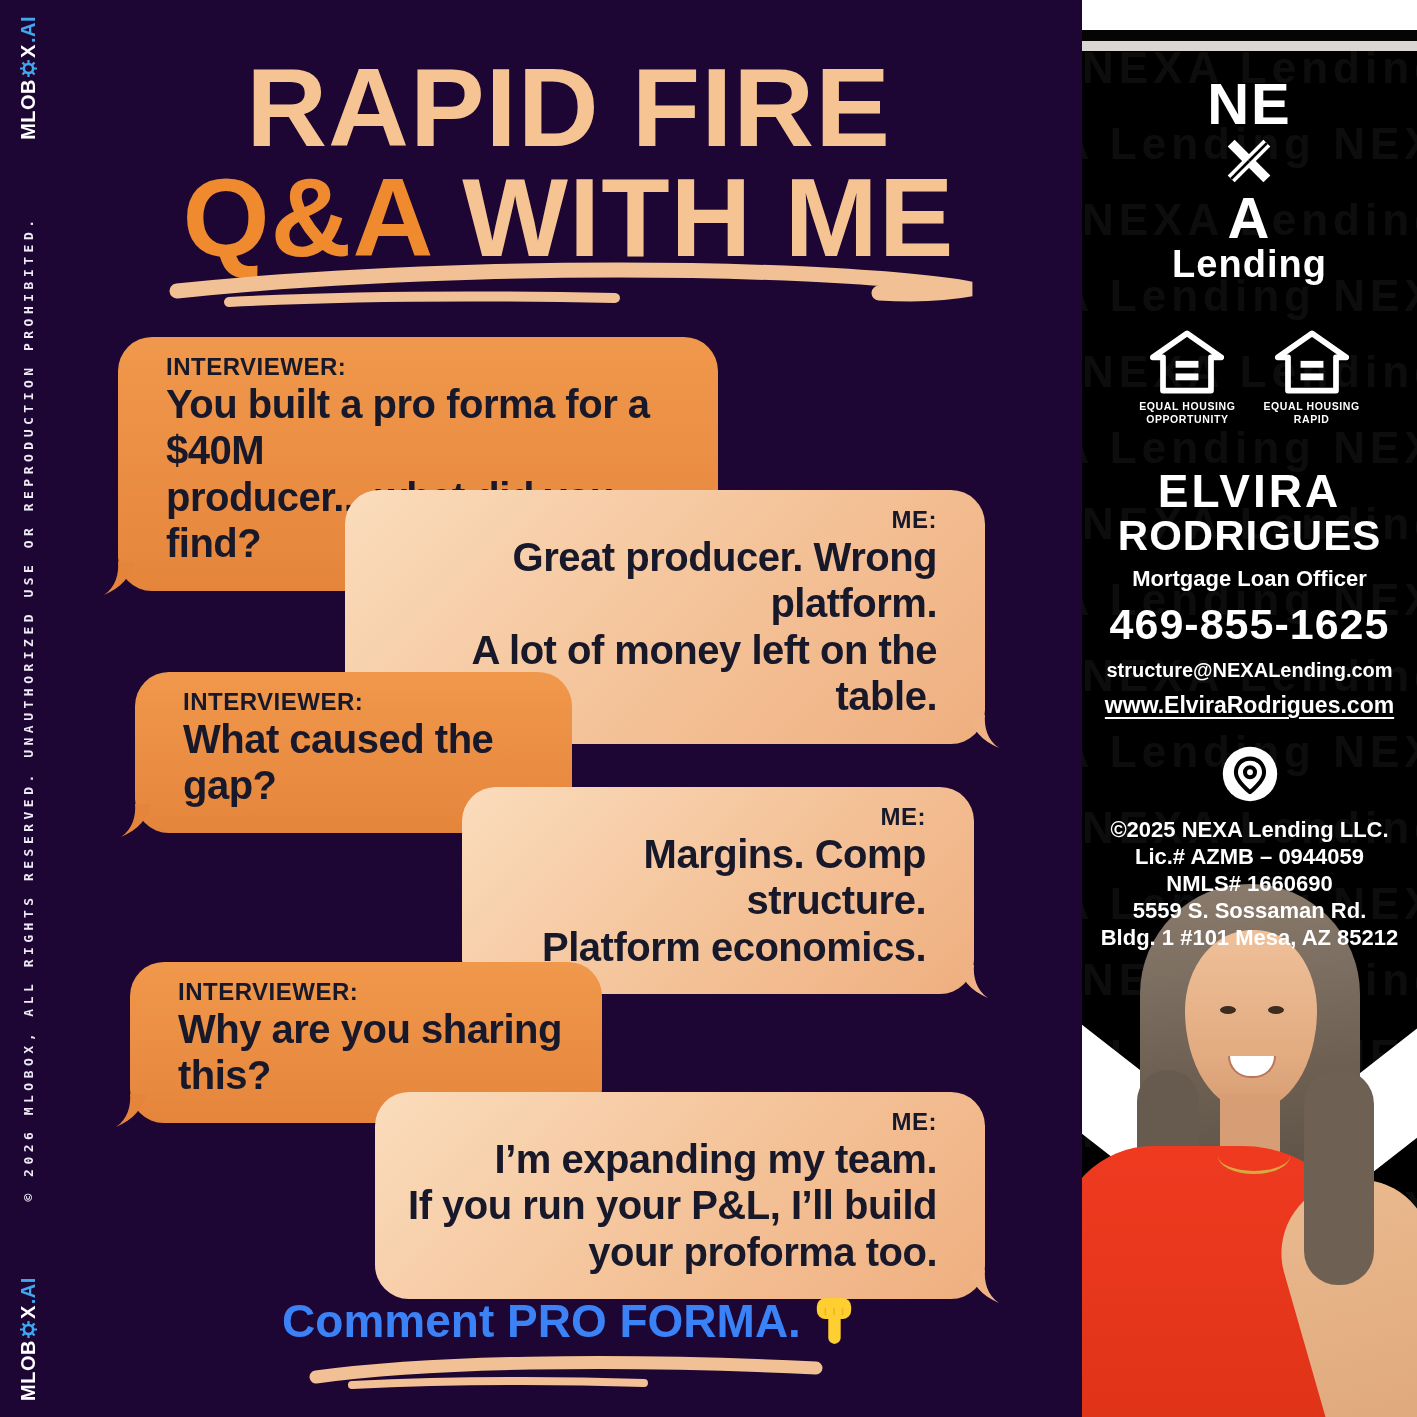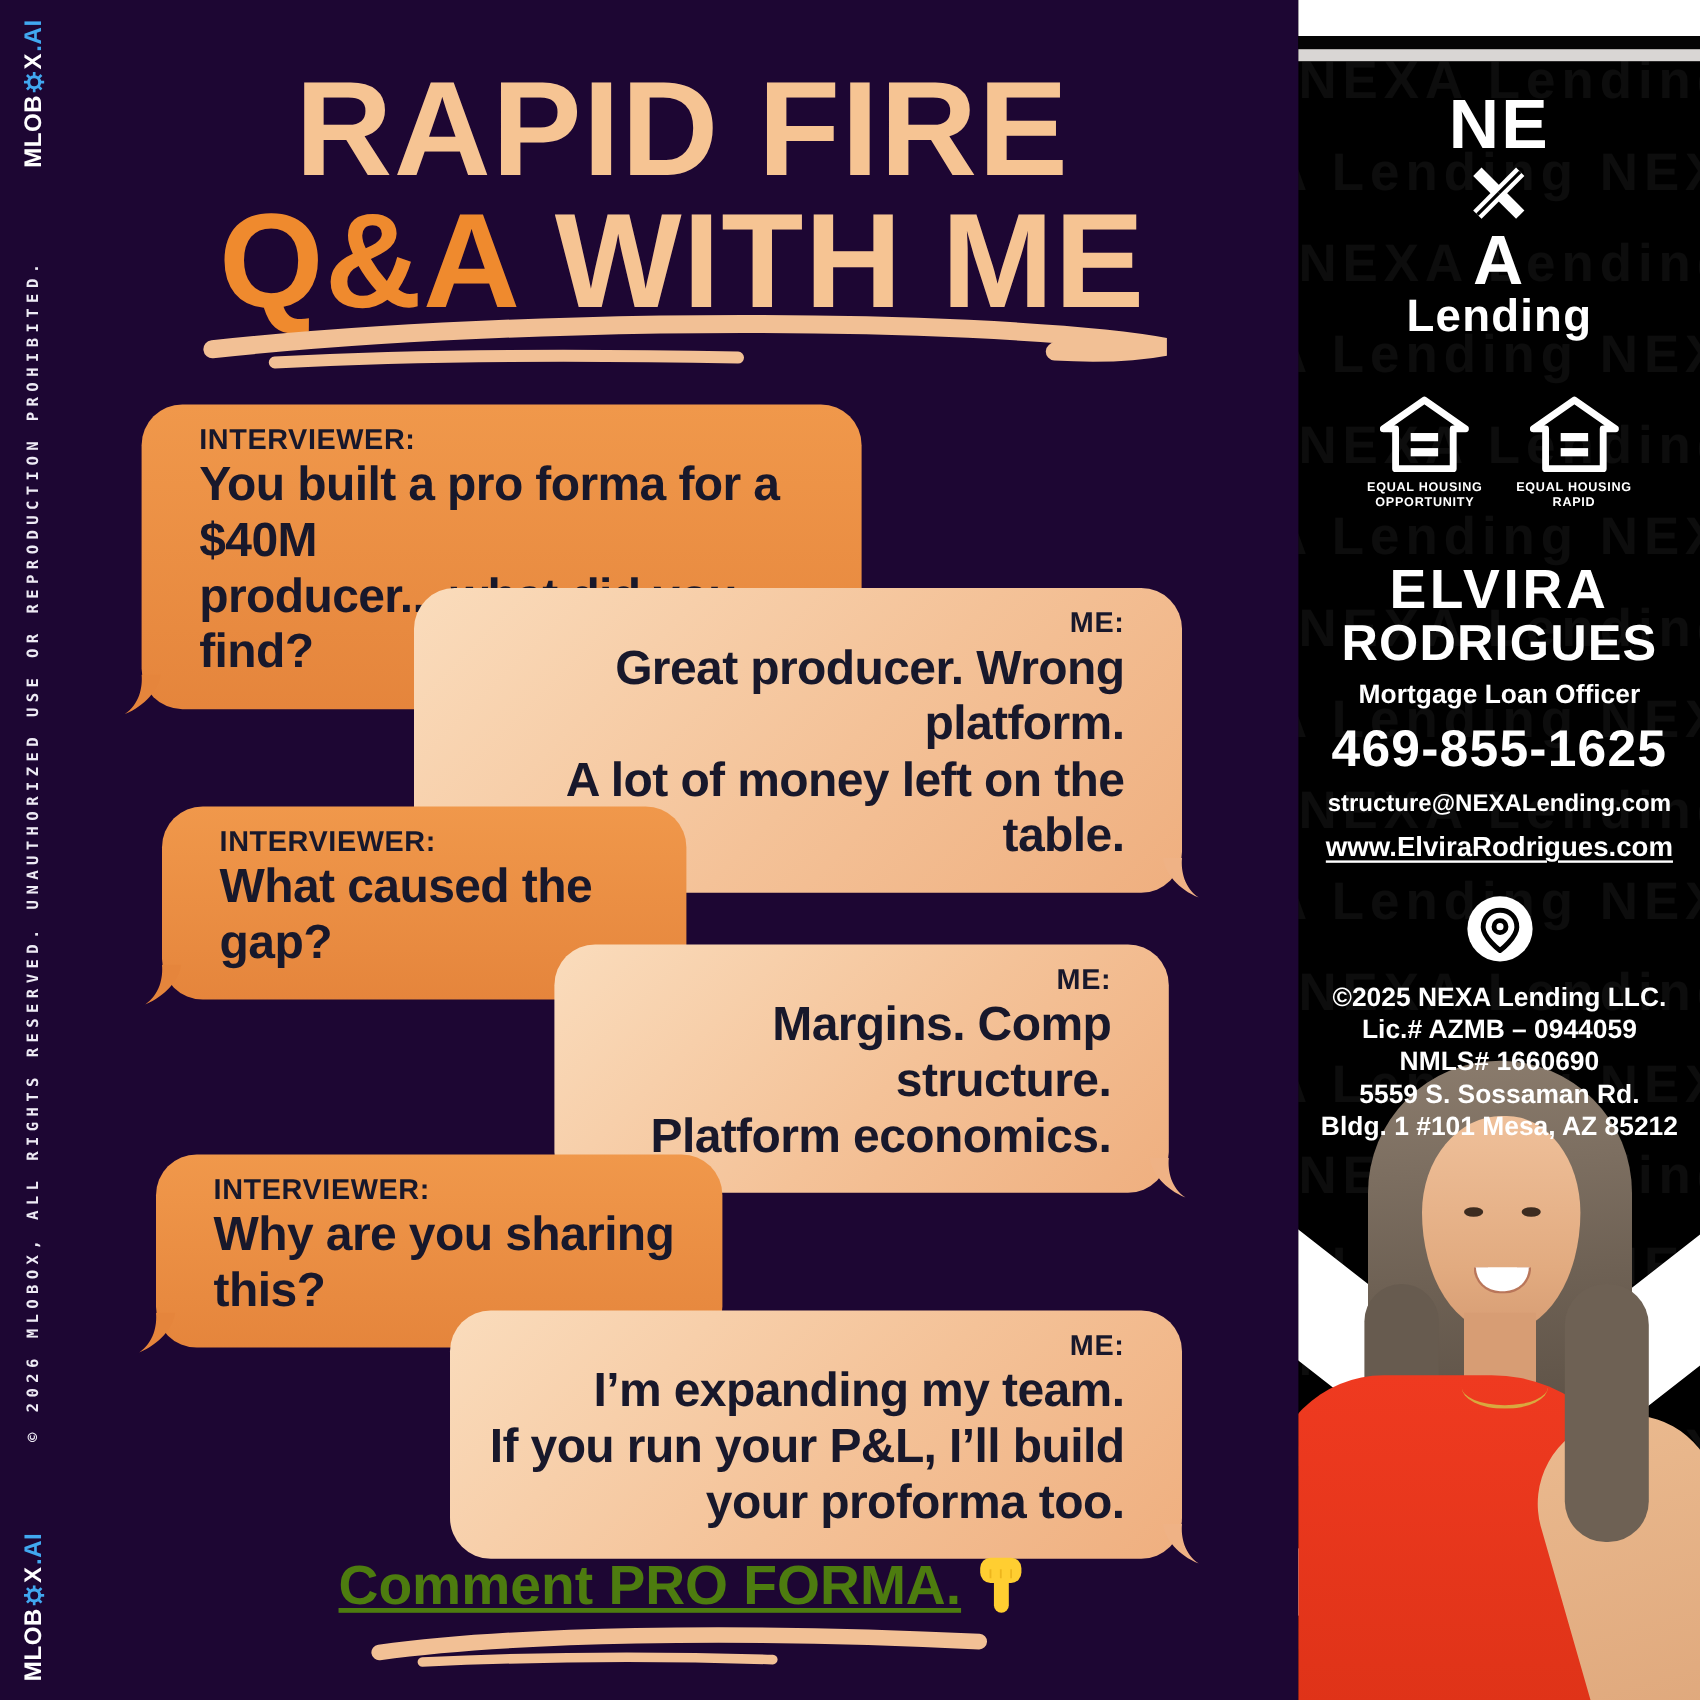--- a/index.html
+++ b/index.html
@@ -43,21 +43,21 @@
   .speaker{font-size:24px;font-weight:800;letter-spacing:.5px;}
   .bubble-text{font-size:40px;font-weight:800;line-height:1.16;white-space:pre-line;letter-spacing:-0.5px;}
   .b1{left:63px;top:337px;width:600px;}
   .b2{left:290px;top:490px;width:640px;}
   .b3{left:80px;top:672px;width:437px;}
   .b4{left:407px;top:787px;width:512px;}
   .b5{left:75px;top:962px;width:472px;}
   .b6{left:320px;top:1092px;width:610px;}
 
   .cta{position:absolute;top:1294px;width:100%;display:flex;align-items:center;justify-content:center;gap:12px;
-    font-size:46px;font-weight:800;color:#4d7c0f;letter-spacing:0;text-decoration:underline;}
+    font-size:46px;font-weight:800;color:#3b82f6;letter-spacing:0;}
   .cta-swoosh{position:absolute;top:1350px;left:253px;}
 
   
   .panel{position:absolute;left:1082px;top:0;width:335px;height:1417px;background:#000;color:#fff;}
   .band-white{position:relative;z-index:3;height:30px;background:#ffffff;}
   .band-black{position:relative;z-index:3;height:11px;background:#050505;}
   .band-gray{position:relative;z-index:3;height:10px;background:#D9D6D4;}
   .watermark{position:absolute;left:0;right:0;top:30px;bottom:0;overflow:hidden;pointer-events:none;}
   .wm-row{white-space:nowrap;font-weight:800;font-size:44px;letter-spacing:5px;
     color:rgba(255,255,255,0.05);line-height:76px;}

